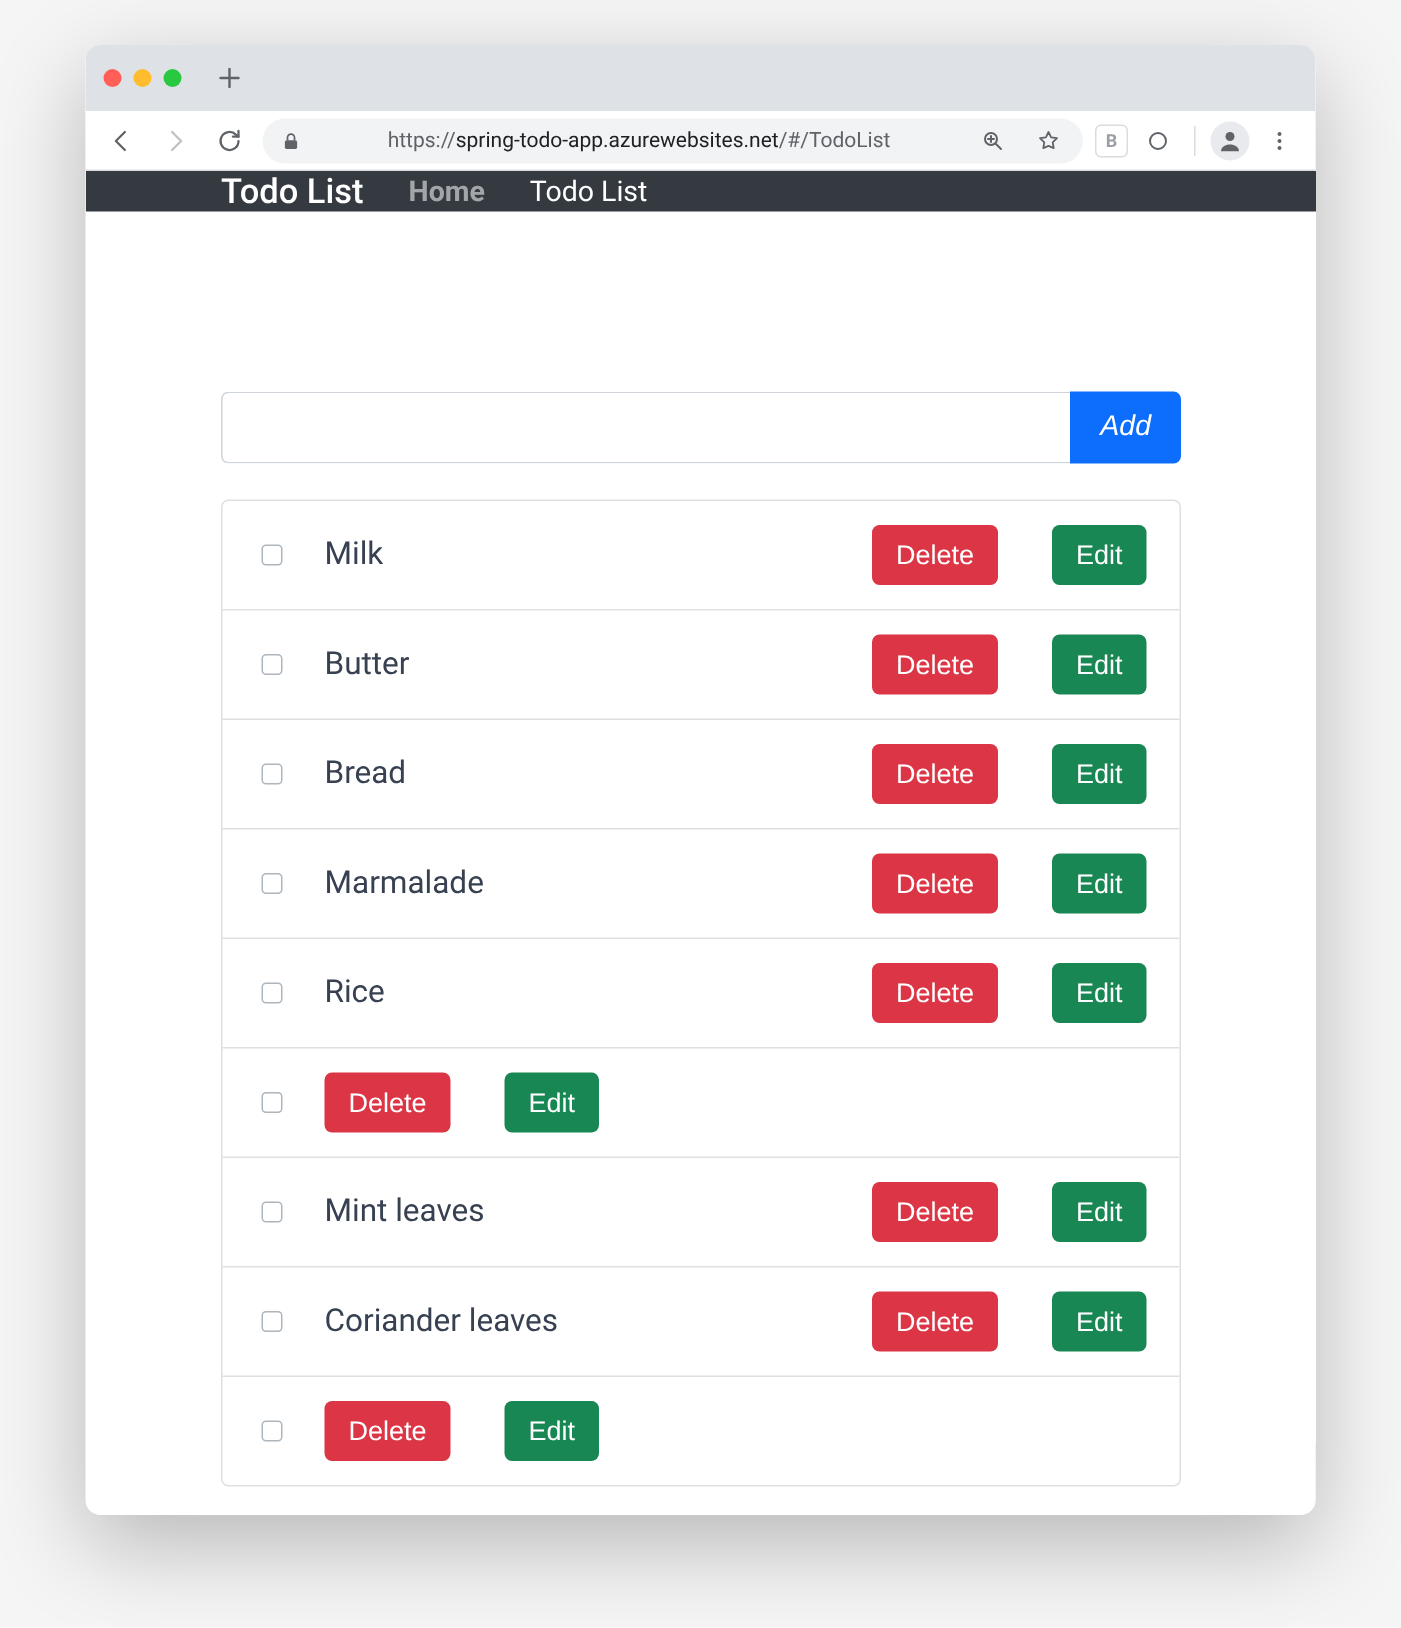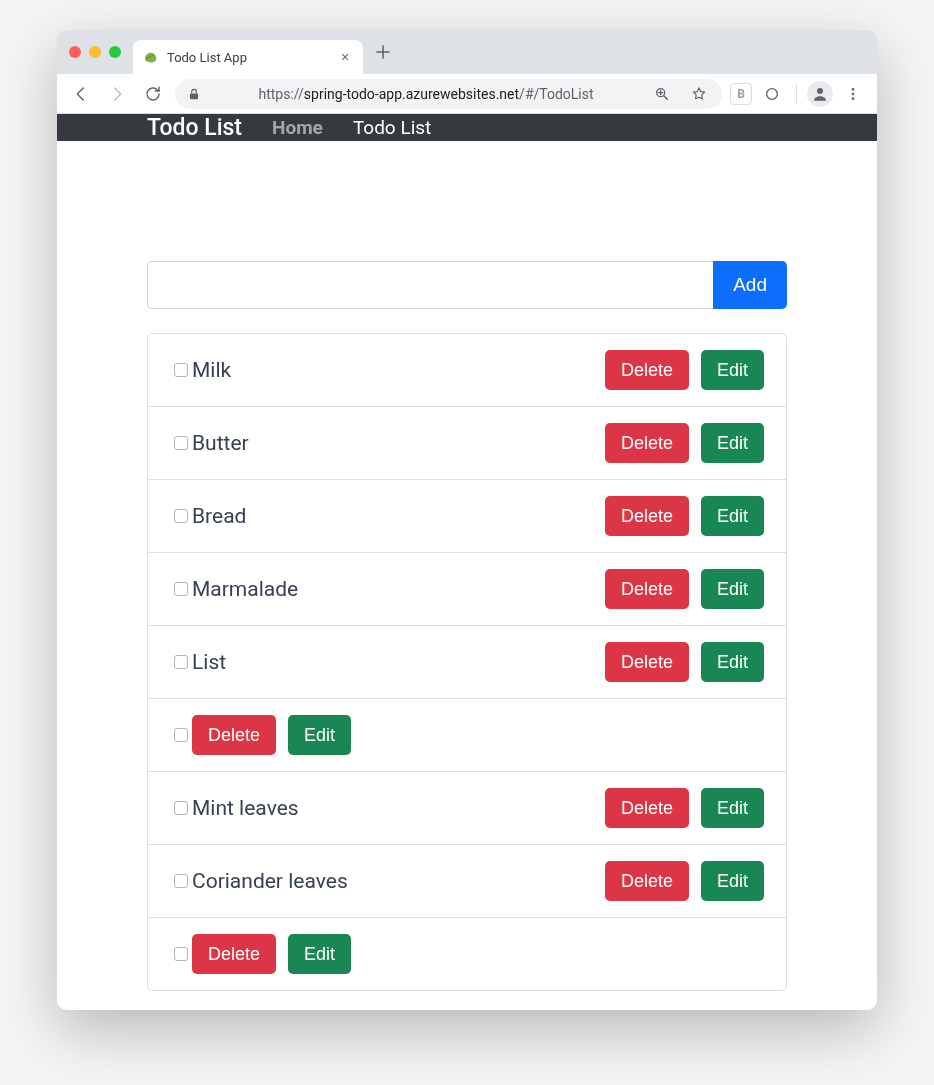--- a/index.html
+++ b/index.html
@@ -201,33 +201,34 @@
   }
   .add-btn {
     height:48px;
     padding: 0 20px;
     background: var(--blue);
     color:#fff;
     border:none;
     border-radius: 0 5px 5px 0;
     font-size: 19px;
     cursor:pointer;
+    font-style:italic;
   }
 
   .list {
     border:1px solid rgba(0,0,0,0.125);
     border-radius: 5px;
     overflow:hidden;
   }
   .list-item {
     display:flex;
     align-items:center;
     padding: 16px 22px 16px 26px;
     border-top:1px solid rgba(0,0,0,0.125);
-    gap: 4px;
+    gap: 28px;
   }
   .list-item:first-child { border-top:none; }
   .item-check {
     width:14px;height:14px;
     appearance:none;
     border:1px solid #adb5bd;
     border-radius:3px;
     background:#fff;
     cursor:pointer;
     margin:0;
@@ -256,30 +257,20 @@
 <div class="stage">
   <div class="browser">
 
     <div class="tab-strip">
       <div class="mac-dots">
         <div class="dot red"></div>
         <div class="dot yellow"></div>
         <div class="dot green"></div>
       </div>
       <div class="tabs">
-        <div class="tab">
-          <span class="favicon">
-            <svg width="16" height="16" viewBox="0 0 16 16">
-                <path d="M2 10 C2 6 6 3 9 4 C12 5 14 8 13 11 C12 13 9 14 6 13 C4 12 2 12 2 10 Z" fill="#7cb342"></path>
-                <path d="M3 9 C6 9 9 7 11 5" stroke="#558b2f" stroke-width="1" fill="none"></path>
-              </svg>
-          </span>
-          <span class="title">Todo List App</span>
-          <span class="close">×</span>
-        </div>
         <div class="new-tab">
           <svg width="14" height="14" viewBox="0 0 14 14">
               <path d="M7 1v12M1 7h12" stroke="currentColor" stroke-width="1.6" stroke-linecap="round"></path>
             </svg>
         </div>
       </div>
     </div>
 
     <div class="toolbar">
       <div class="icon-btn">
@@ -383,21 +374,21 @@
               <button class="btn edit">Edit</button>
             </div>
             <div class="list-item">
               <input type="checkbox" class="item-check" style="">
               <span class="item-text">Marmalade</span>
               <button class="btn delete">Delete</button>
               <button class="btn edit">Edit</button>
             </div>
             <div class="list-item">
               <input type="checkbox" class="item-check" style="">
-              <span class="item-text">List</span>
+              <span class="item-text">Rice</span>
               <button class="btn delete">Delete</button>
               <button class="btn edit">Edit</button>
             </div>
             <div class="list-item">
               <input type="checkbox" class="item-check" style="">
               <button class="btn delete">Delete</button>
               <button class="btn edit">Edit</button>
             </div>
             <div class="list-item">
               <input type="checkbox" class="item-check" style="">

